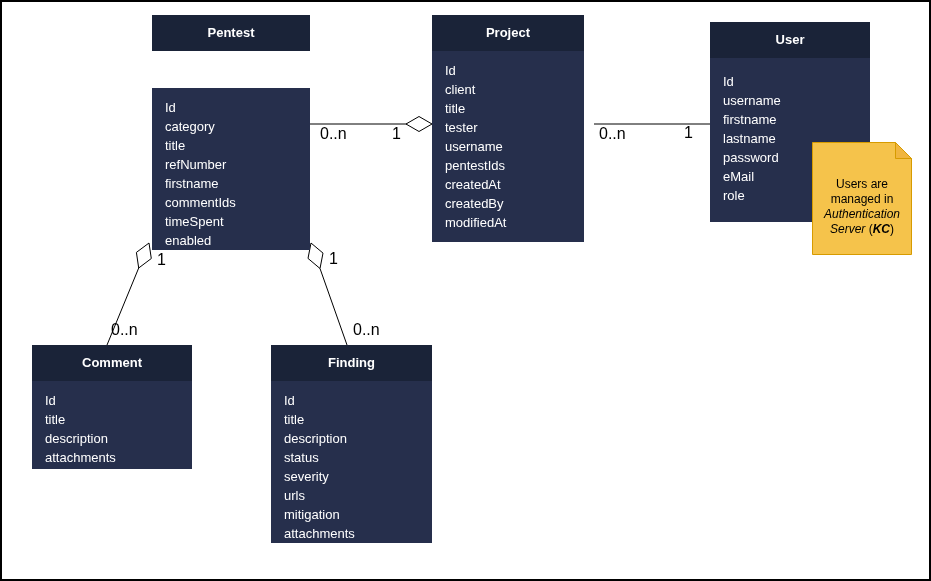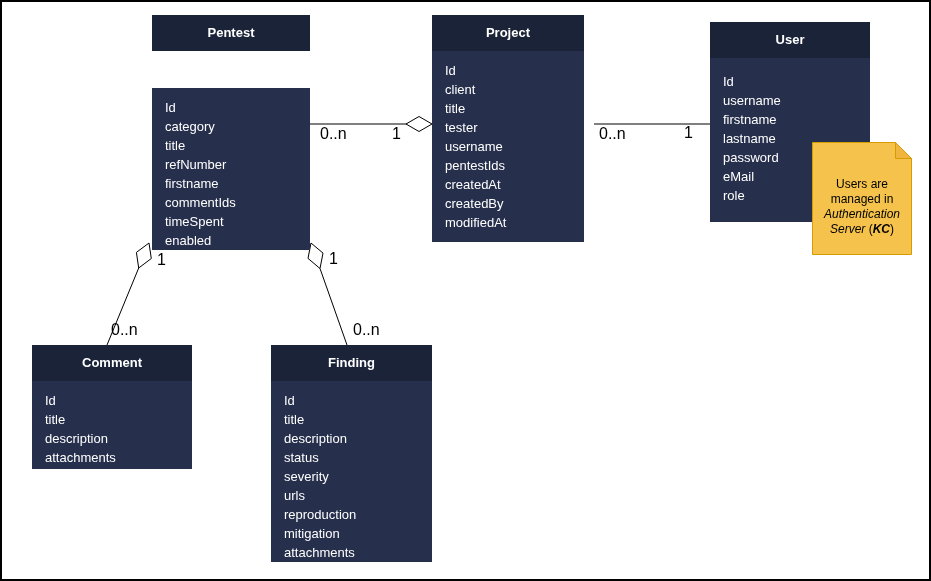--- a/index.html
+++ b/index.html
@@ -123,21 +123,20 @@
 
   <div class="entity" style="left:269px; top:343px; width:161px; height:175px;">
     <div class="entity-header">Finding</div>
     <div class="entity-body">
       <div class="attr">Id</div>
       <div class="attr">title</div>
       <div class="attr">description</div>
       <div class="attr">status</div>
       <div class="attr">severity</div>
       <div class="attr">urls</div>
-      <div class="attr">reproduction</div>
       <div class="attr">mitigation</div>
       <div class="attr">attachments</div>
     </div>
   </div>
 
   <div class="note">
     <svg width="100" height="113" viewBox="0 0 100 113" xmlns="http://www.w3.org/2000/svg">
       <path d="M0.5,0.5 L83.5,0.5 L99.5,16.5 L99.5,112.5 L0.5,112.5 Z" fill="#f5c34b" stroke="#d79b00" stroke-width="1"></path>
       <path d="M83.5,0.5 L83.5,16.5 L99.5,16.5 Z" fill="#f0b53e" stroke="#d79b00" stroke-width="1"></path>
     </svg>

